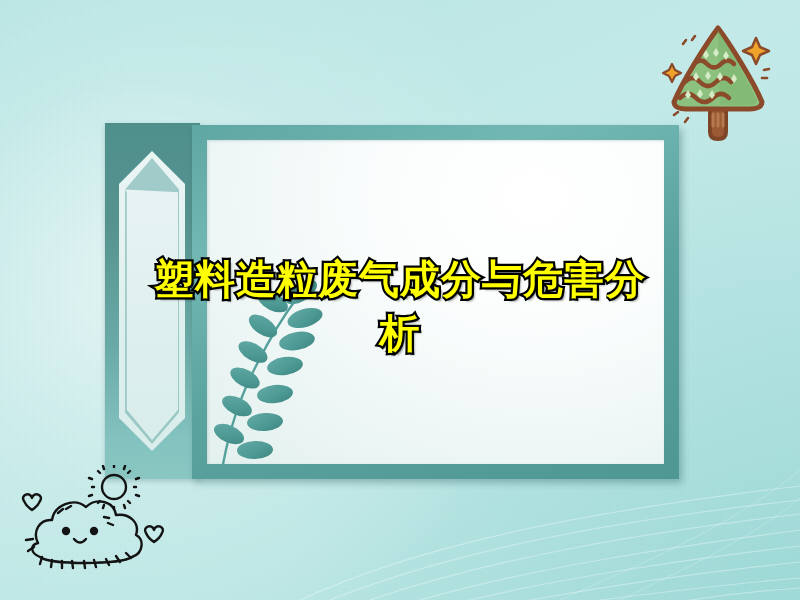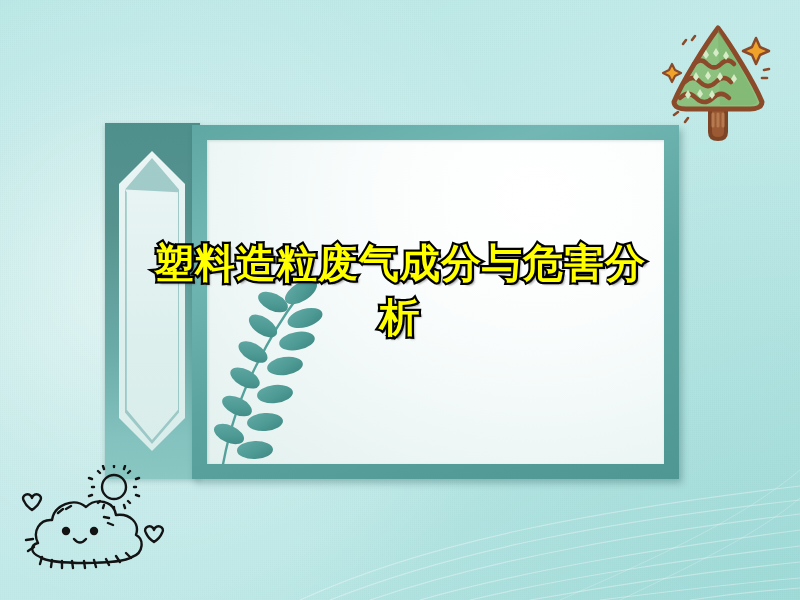--- a/index.html
+++ b/index.html
@@ -116,21 +116,21 @@
   
   .title-wrap {
     position: absolute;
     left: 130px;
     top: 236px;
     width: 540px;
     text-align: center;
     pointer-events: none;
   }
   .title {
-    margin: 0;
+    margin: 16px;
     font-family: "DejaVu Serif", "Liberation Serif", serif;
     font-weight: bold;
     font-size: 40px;
     line-height: 54px;
     letter-spacing: 1px;
     color: #ffff00;
     -webkit-text-stroke: 4.5px #000000;
     paint-order: stroke fill;
     text-shadow:
       2px 2px 0 rgba(0,0,0,.45),

